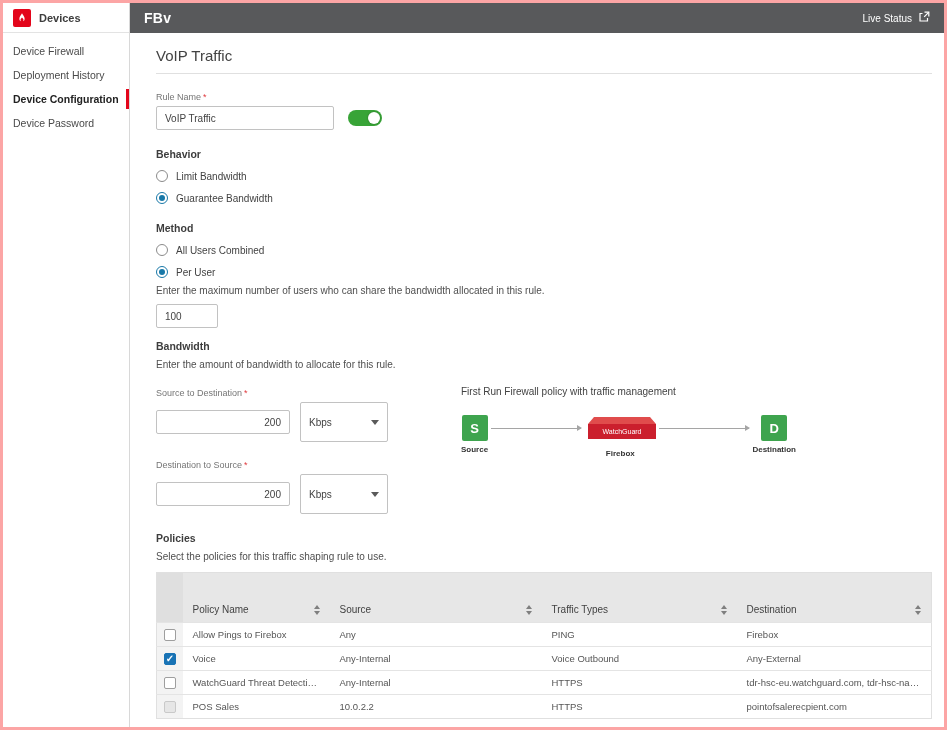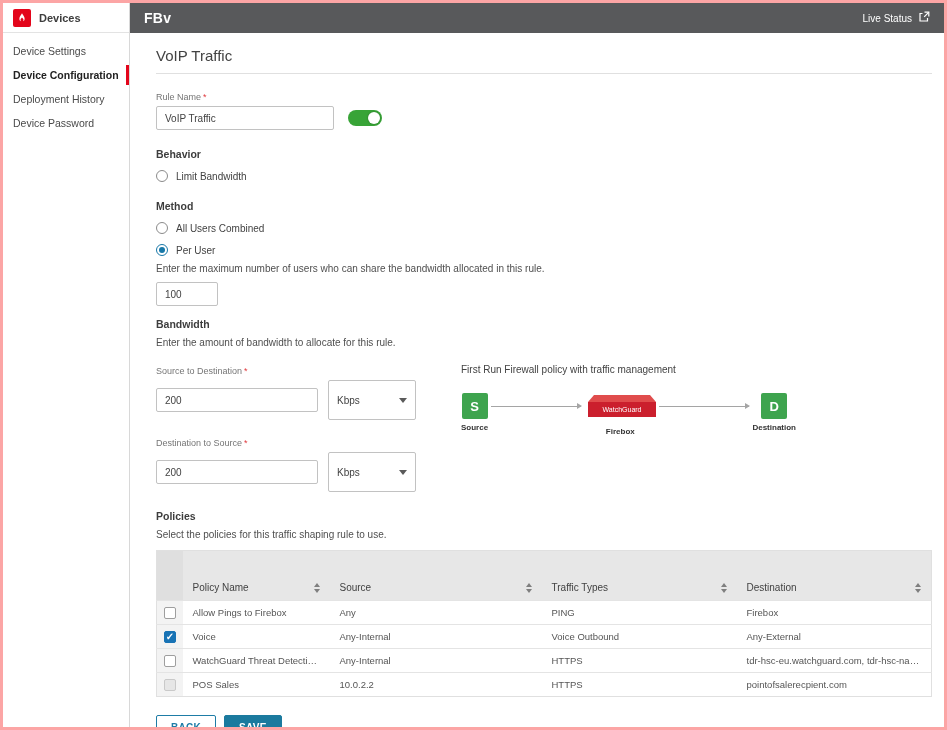--- a/index.html
+++ b/index.html
@@ -51,21 +51,21 @@
   .radio.selected::after { content:""; width:6px; height:6px; border-radius:50%; background:#1878A8; }
   .radio-label { font-size:10px; color:#424242; }
 
   
   .label-with-help { display:flex; align-items:center; gap:6px; }
   .help-icon { width:13px; height:13px; border-radius:50%; background:#1C87B0; color:#fff; font-size:9px; font-weight:bold; display:flex; align-items:center; justify-content:center; cursor:pointer; }
 
   
   .bandwidth-section { position:relative; }
   .input-unit-row { display:flex; align-items:center; gap:10px; }
-  .input-unit-row .text-input { width:162px; }
+  .input-unit-row .text-input { width:134px;text-align:right; }
   .unit-select { width:88px; height:40px; border:1px solid #c2c2c2; border-radius:2px; margin-top:4px; display:flex; align-items:center; justify-content:space-between; padding:0 8px; font-size:10px; color:#424242; cursor:pointer; background:#fff; }
   .chev { width:0; height:0; border-left:4px solid transparent; border-right:4px solid transparent; border-top:5px solid #5a5a5a; }
 
   
   .diagram { position:absolute; left:305px; top:-2px; width:335px; }
   .diagram-caption { font-size:10px; color:#424242; }
   .diagram-row { display:flex; align-items:flex-start; margin-top:18px; }
   .node { display:flex; flex-direction:column; align-items:center; gap:4px; }
   .node-square { width:26px; height:26px; border-radius:2px; color:#fff; font-size:13px; font-weight:bold; display:flex; align-items:center; justify-content:center; }
   .node-square.src { background:#3EA44E; }
@@ -105,23 +105,23 @@
   <aside class="sidebar">
     <div class="brand">
       <span class="logo">
         <svg width="12" height="12" viewBox="0 0 16 16">
             <path d="M8 1.5 C6.5 4.5 4.5 5.5 4.5 9 a3.5 3.5 0 0 0 7 0 C11.5 5.5 9.5 4.5 8 1.5 Z M8 12.5 a2 2 0 0 1 -2 -2 c0-1.2.8-2 2-3.2 c1.2 1.2 2 2 2 3.2 a2 2 0 0 1 -2 2 Z" fill="#fff"></path>
           </svg>
       </span>
       <span class="brand-label">Devices</span>
     </div>
     <nav class="nav">
-      <div class="nav-item">Device Settings</div>
+      <div class="nav-item">Device Firewall</div>
+      <div class="nav-item">Deployment History</div>
       <div class="nav-item active">Device Configuration</div>
-      <div class="nav-item">Deployment History</div>
       <div class="nav-item">Device Password</div>
     </nav>
   </aside>
 
   <main class="main">
     <header class="topbar">
       <span class="topbar-title">FBv</span>
       <span class="live-status">
         <span>Live Status</span>
         <span>
@@ -145,20 +145,24 @@
         <input class="text-input" type="text" value="VoIP Traffic" style="">
         <span class="toggle on">
             <span class="knob"></span>
           </span>
       </div>
 
       <div class="section-label">Behavior</div>
       <div class="radio-option">
         <span class="radio"></span>
         <span class="radio-label">Limit Bandwidth</span>
+      </div>
+      <div class="radio-option">
+        <span class="radio selected"></span>
+        <span class="radio-label">Guarantee Bandwidth</span>
       </div>
 
       <div class="section-label">Method</div>
       <div class="radio-option">
         <span class="radio"></span>
         <span class="radio-label">All Users Combined</span>
       </div>
       <div class="radio-option">
         <span class="radio selected"></span>
         <span class="radio-label">Per User</span>

